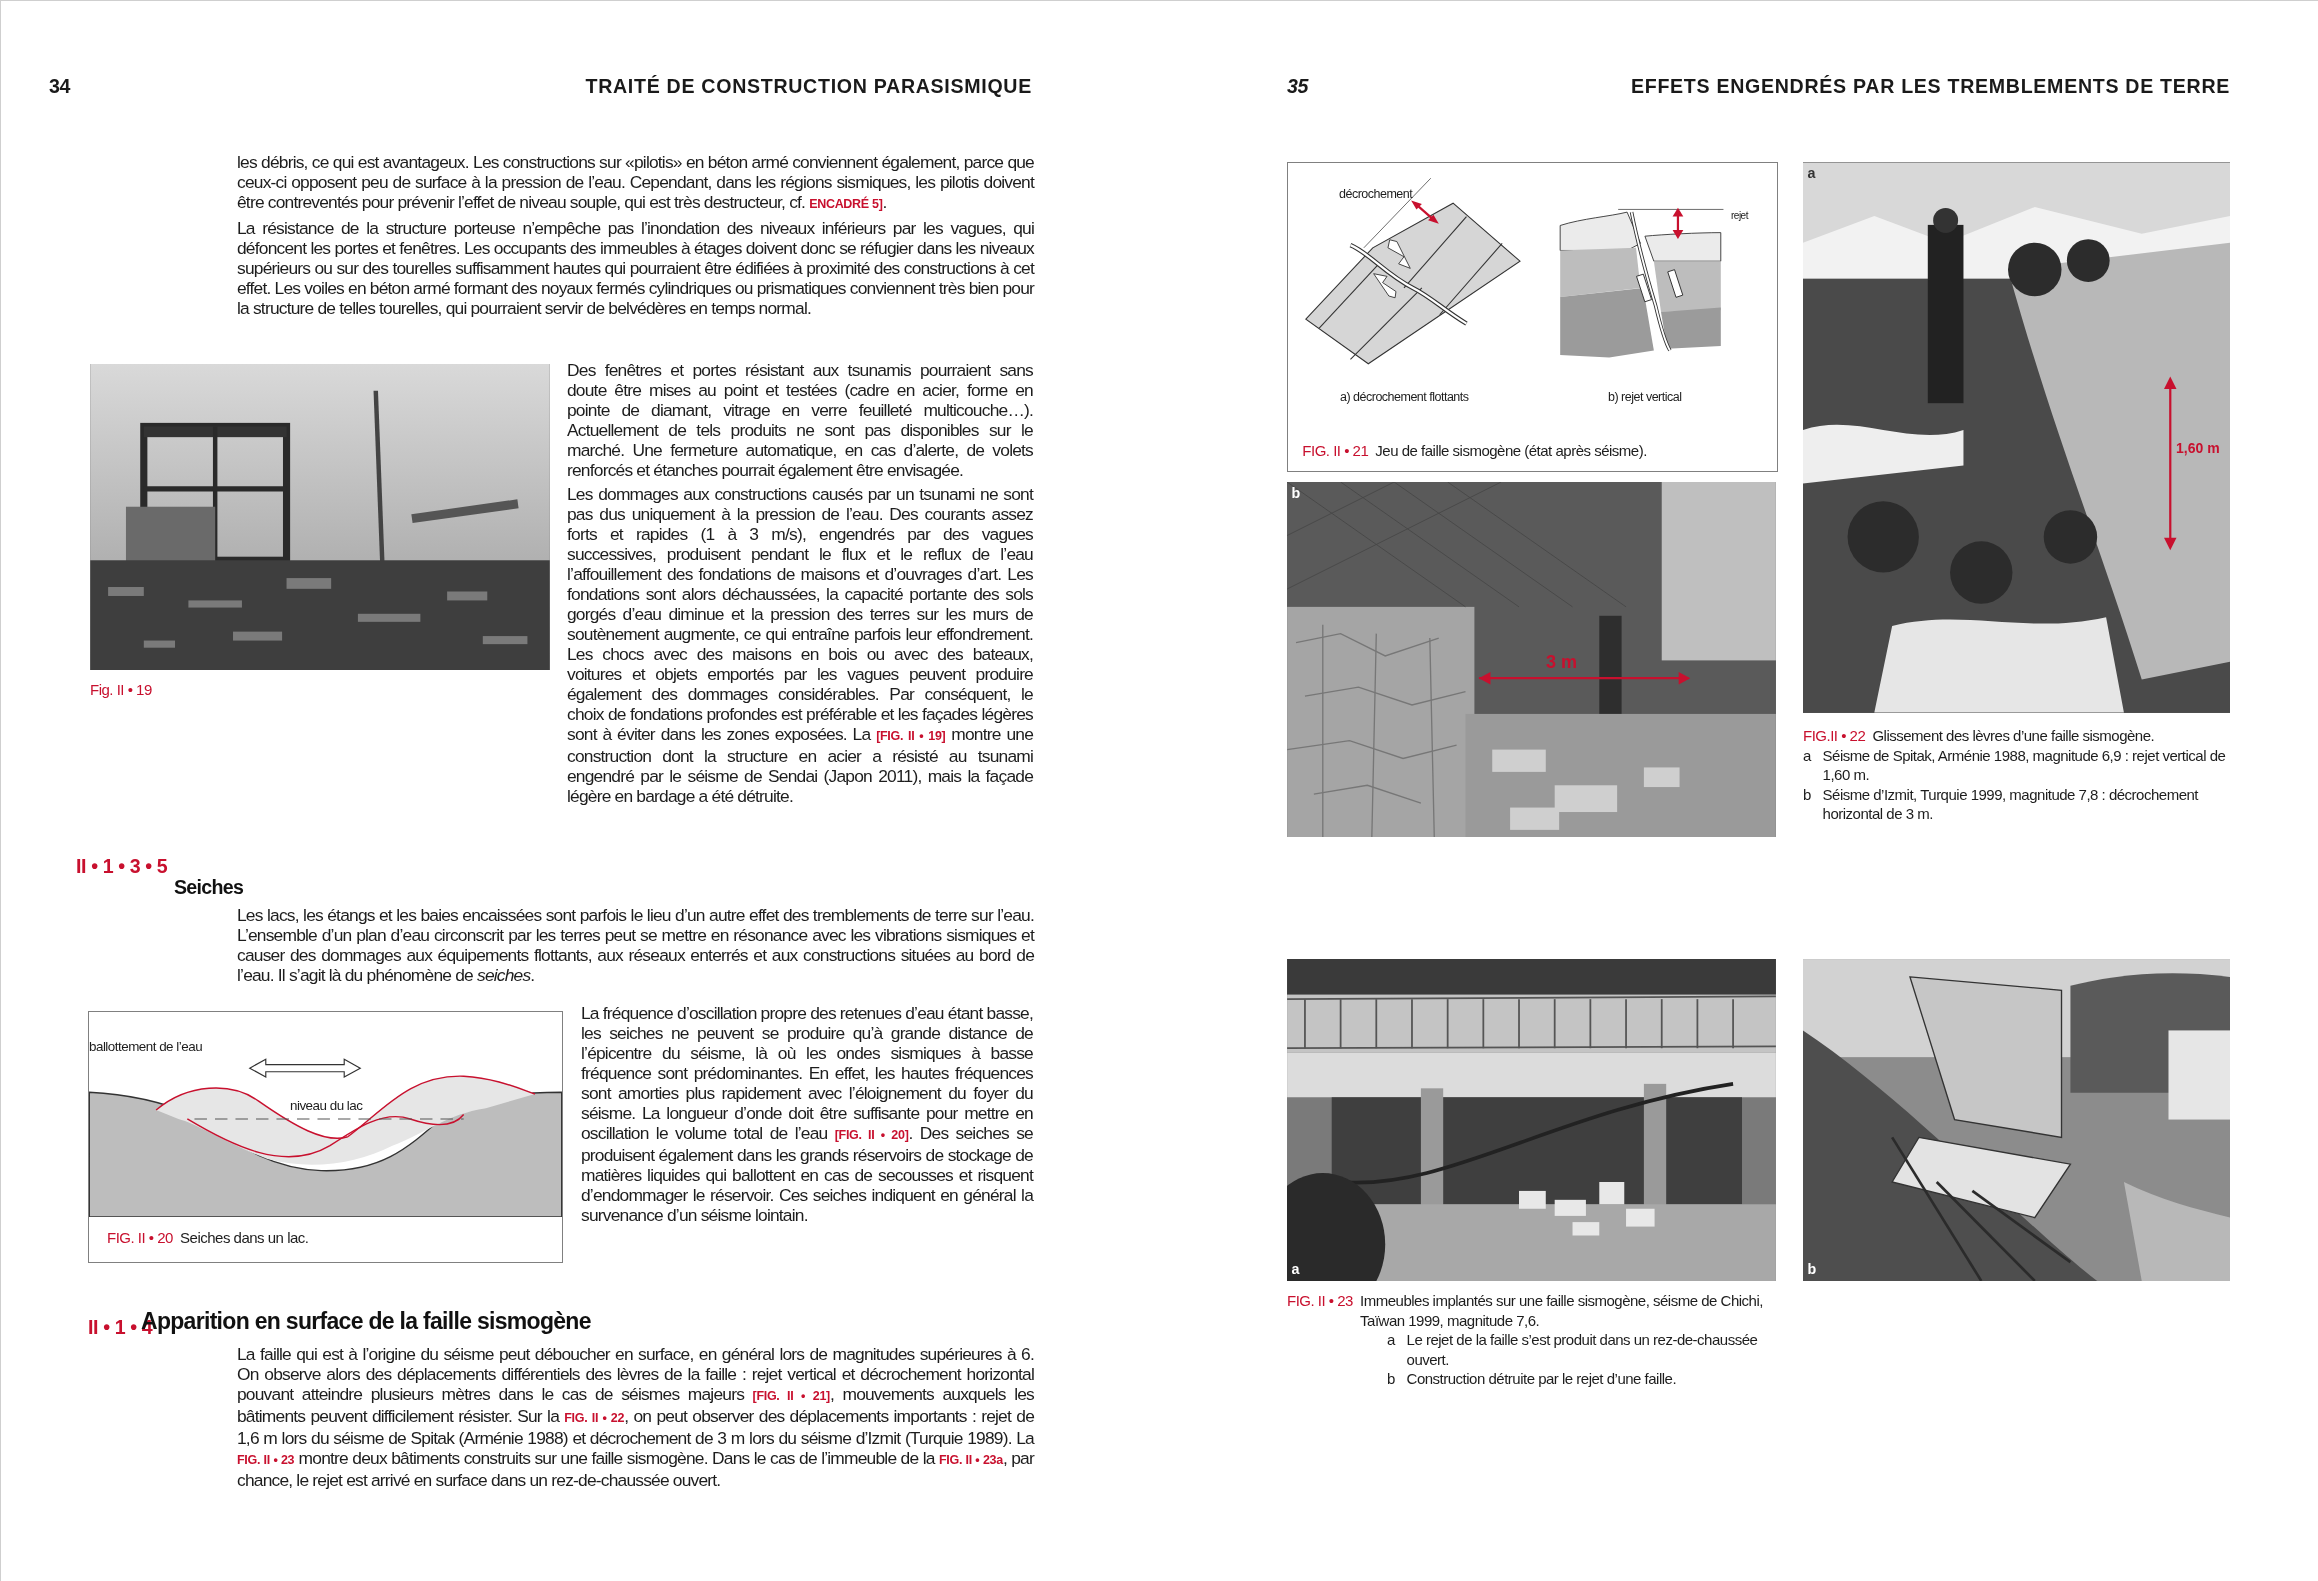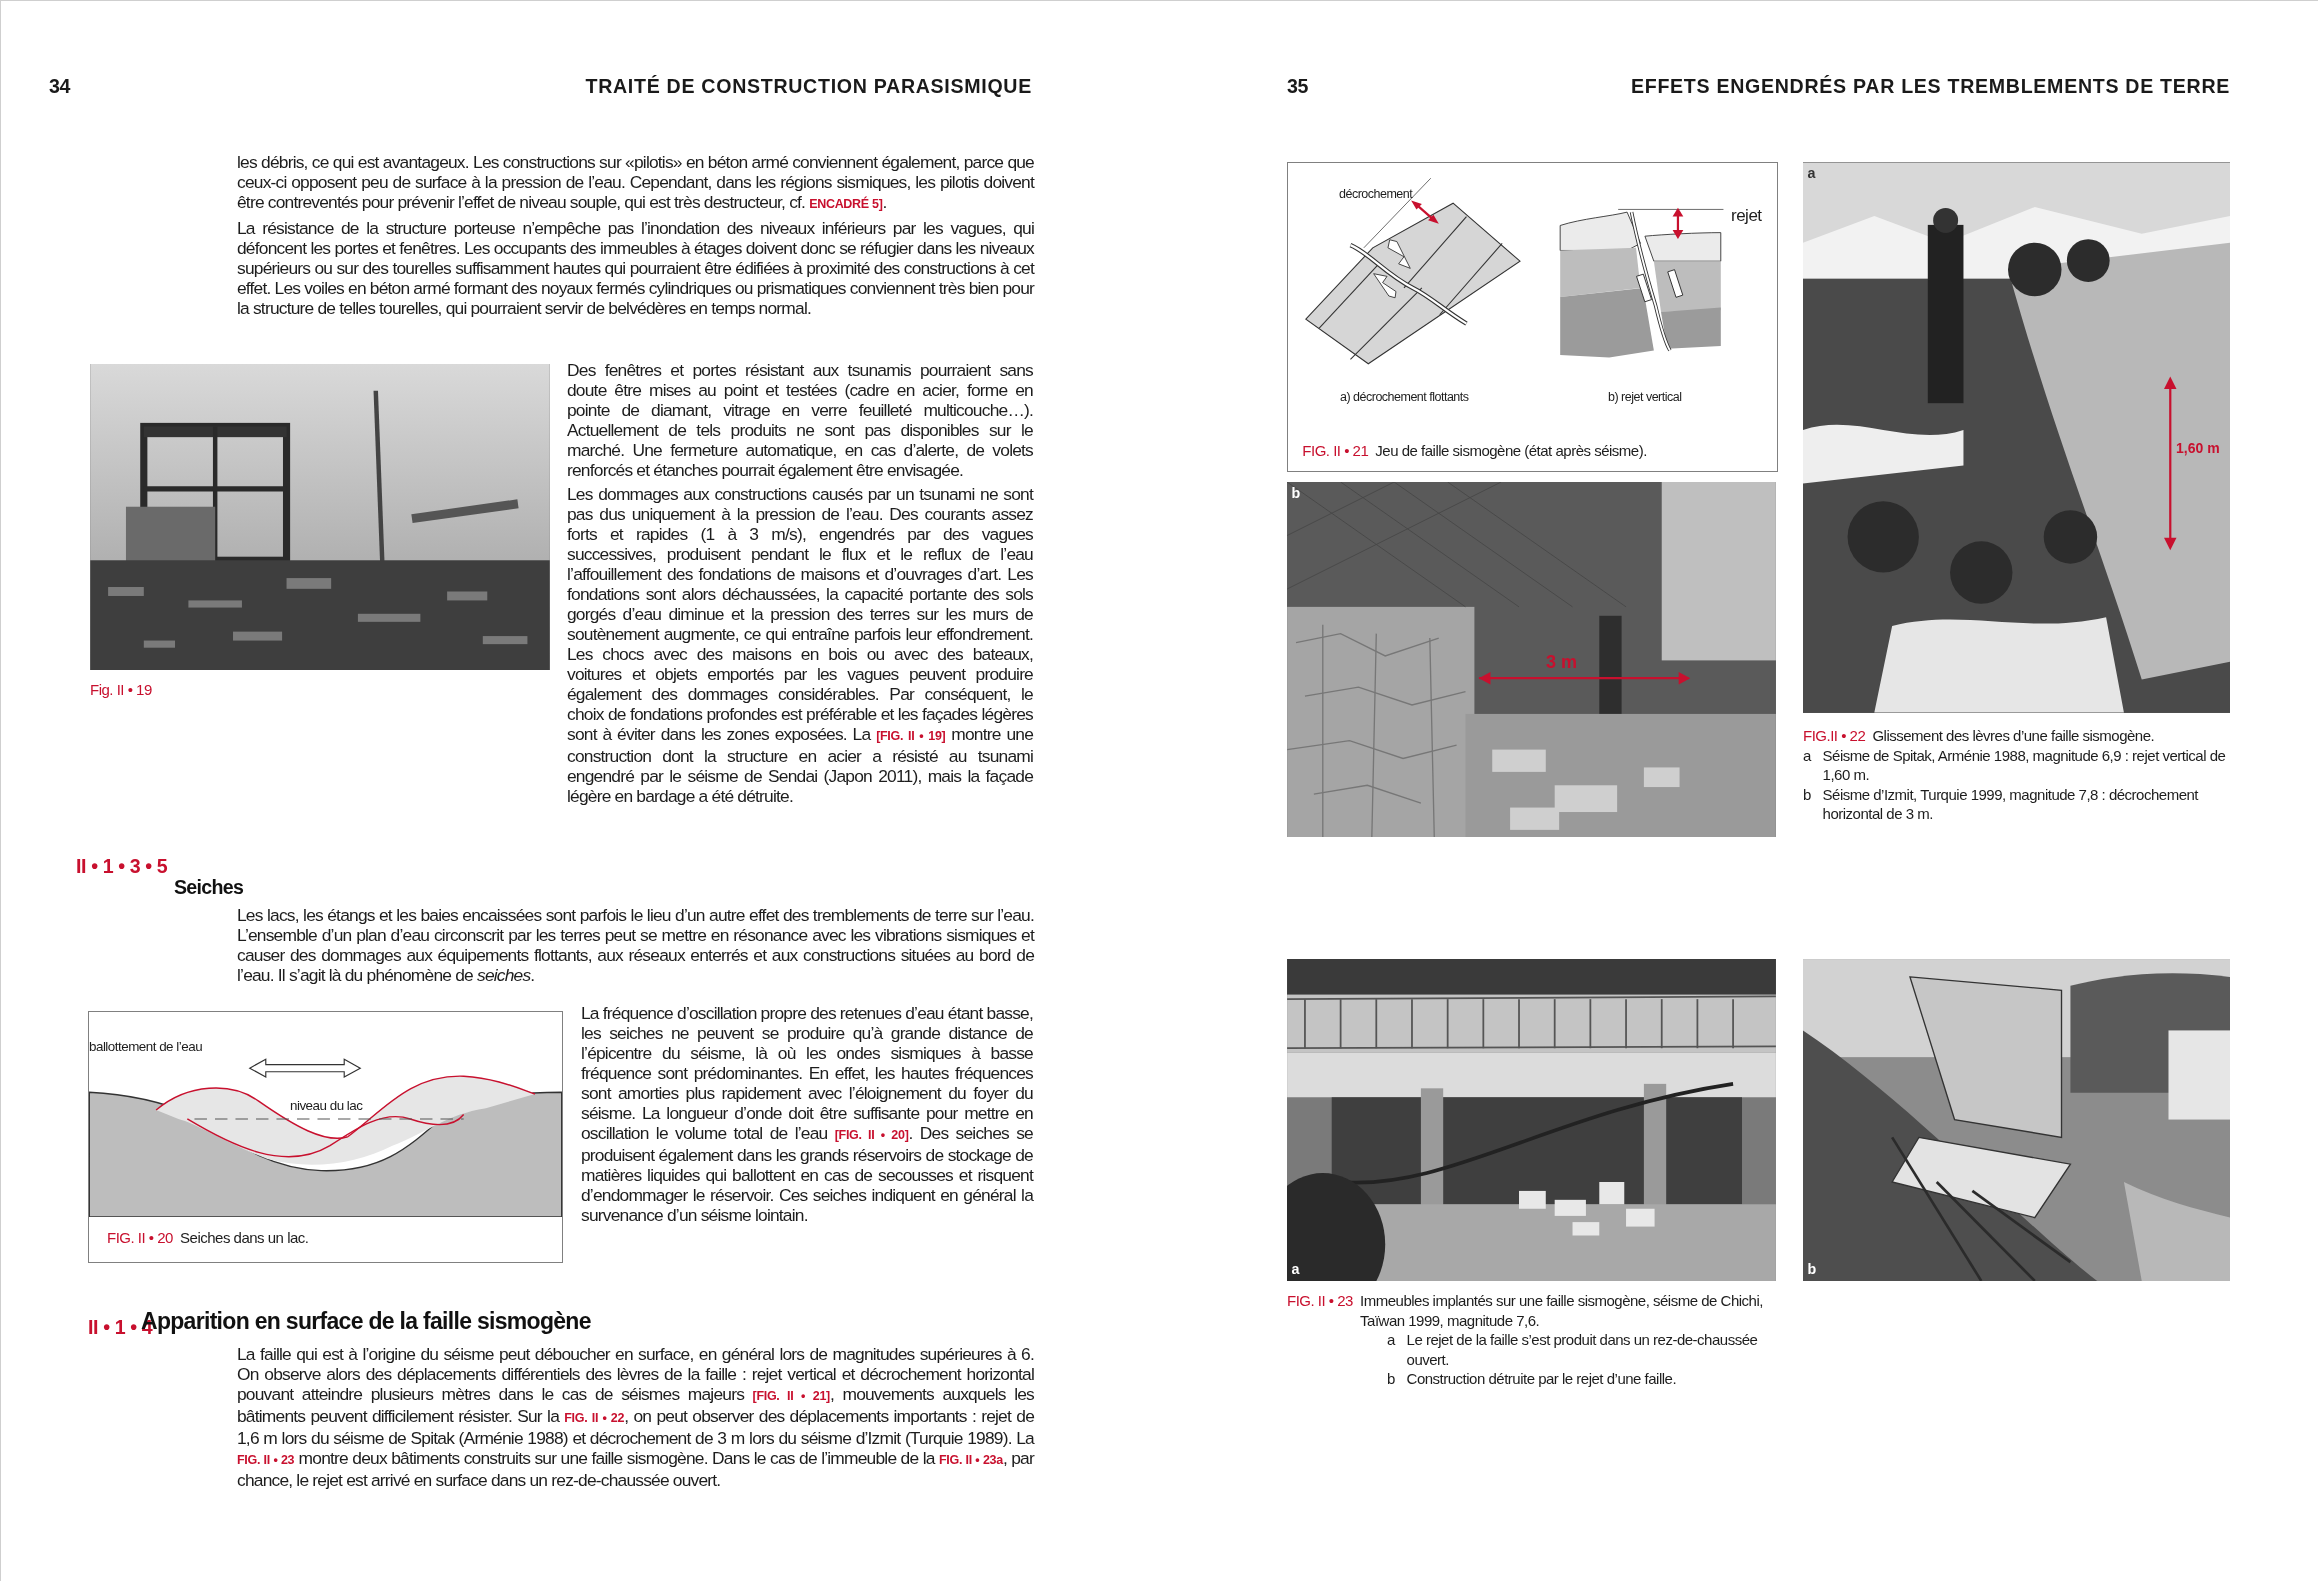--- a/index.html
+++ b/index.html
@@ -103,21 +103,21 @@
 </div>
 
 <div class="abs secnum" style="left:88px; top:1316px;">II • 1 • 4</div>
 <div class="abs sectitle" style="left:141px; top:1308px; font-size:23px;">Apparition en surface de la faille sismogène</div>
 <div class="abs body" style="left:237px; top:1344px; width:797px;">
   <p>
     <span>La faille qui est à l’origine du séisme peut déboucher en surface, en général lors de magnitudes supérieures à 6. On observe alors des déplacements différentiels des lèvres de la faille : rejet vertical et décrochement horizontal pouvant atteindre plusieurs mètres dans le cas de séismes majeurs </span><span class="ref">[FIG. II • 21]</span><span>, mouvements auxquels les bâtiments peuvent difficilement résister. Sur la </span><span class="ref">FIG. II • 22</span><span>, on peut observer des déplacements importants : rejet de 1,6 m lors du séisme de Spitak (Arménie 1988) et décrochement de 3 m lors du séisme d’Izmit (Turquie 1989). La </span><span class="ref">FIG. II • 23</span><span> montre deux bâtiments construits sur une faille sismogène. Dans le cas de l’immeuble de la </span><span class="ref">FIG. II • 23a</span><span>, par chance, le rejet est arrivé en surface dans un rez-de-chaussée ouvert.</span>
   </p>
 </div>
 
-<div class="abs folio" style="left:1287px;">35</div>
+<div class="abs folio" style="left:1287px;font-style:italic;">35</div>
 <div class="abs runhead" style="left:1517px; width:713px;">EFFETS ENGENDRÉS PAR LES TREMBLEMENTS DE TERRE</div>
 
 <div class="figbox" style="left:1287px; top:162px; width:489px; height:308px;">
   <svg width="489" height="241" viewBox="0 0 548 270" style="position:absolute; left:0; top:0;">
 
     <path d="M20,175 L95,95 L185,45 L260,110 L90,225 Z" fill="#d6d6d6" stroke="#333" stroke-width="1.2"></path>
     <line x1="35" y1="185" x2="100" y2="115" stroke="#333" stroke-width="1.2"></line>
     <line x1="70" y1="220" x2="150" y2="140" stroke="#333" stroke-width="1.2"></line>
     <line x1="130" y1="140" x2="200" y2="60" stroke="#333" stroke-width="1.2"></line>
     <line x1="170" y1="170" x2="240" y2="90" stroke="#333" stroke-width="1.2"></line>
@@ -139,21 +139,21 @@
     <path d="M385,55 C392,90 400,120 412,160 C418,185 422,200 428,210" fill="none" stroke="#333" stroke-width="4"></path>
     <path d="M385,55 C392,90 400,120 412,160 C418,185 422,200 428,210" fill="none" stroke="#fff" stroke-width="2"></path>
     <line x1="370" y1="52" x2="488" y2="52" stroke="#333" stroke-width="0.8"></line>
     <line x1="437" y1="55" x2="437" y2="80" stroke="#c8102e" stroke-width="2.5"></line>
     <polygon points="431,60 443,60 437,50" fill="#c8102e"></polygon>
     <polygon points="431,75 443,75 437,85" fill="#c8102e"></polygon>
     <rect x="395" y="125" width="8" height="30" fill="#fff" stroke="#333" transform="rotate(-18 399 140)"></rect>
     <rect x="430" y="120" width="8" height="30" fill="#fff" stroke="#333" transform="rotate(-18 434 135)"></rect>
   </svg>
   <div class="abs cap" style="left:51px; top:22px; font-size:12.5px;">décrochement</div>
-  <div class="abs cap" style="left:443px; top:43px; font-size:17px;">rejet</div>
+  <div class="abs cap" style="left:443px; top:43px; font-size:10px;">rejet</div>
   <div class="abs cap" style="left:52px; top:225px; font-size:12.5px;">a) décrochement flottants</div>
   <div class="abs cap" style="left:320px; top:225px; font-size:12.5px;">b) rejet vertical</div>
   <div class="abs cap" style="left:14.3px; top:278px;">
     <span class="fig">FIG. II • 21</span><span>Jeu de faille sismogène (état après séisme).</span>
   </div>
 </div>
 
 <div class="photo" style="left:1287px; top:482px; width:489px; height:355px; background:#6f6f6f;">
   <svg width="489" height="355" viewBox="0 0 548 398">
     <rect width="548" height="398" fill="#5a5a5a"></rect>

